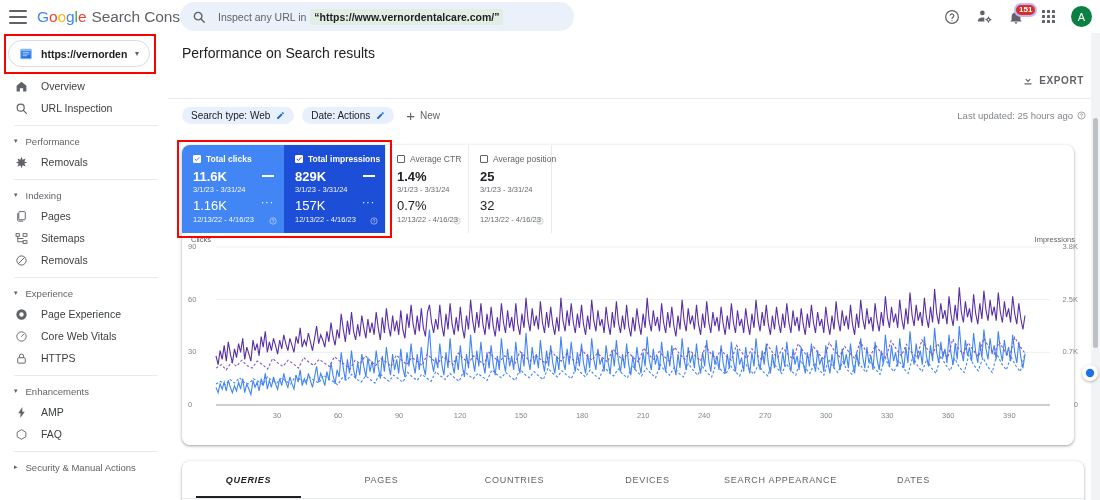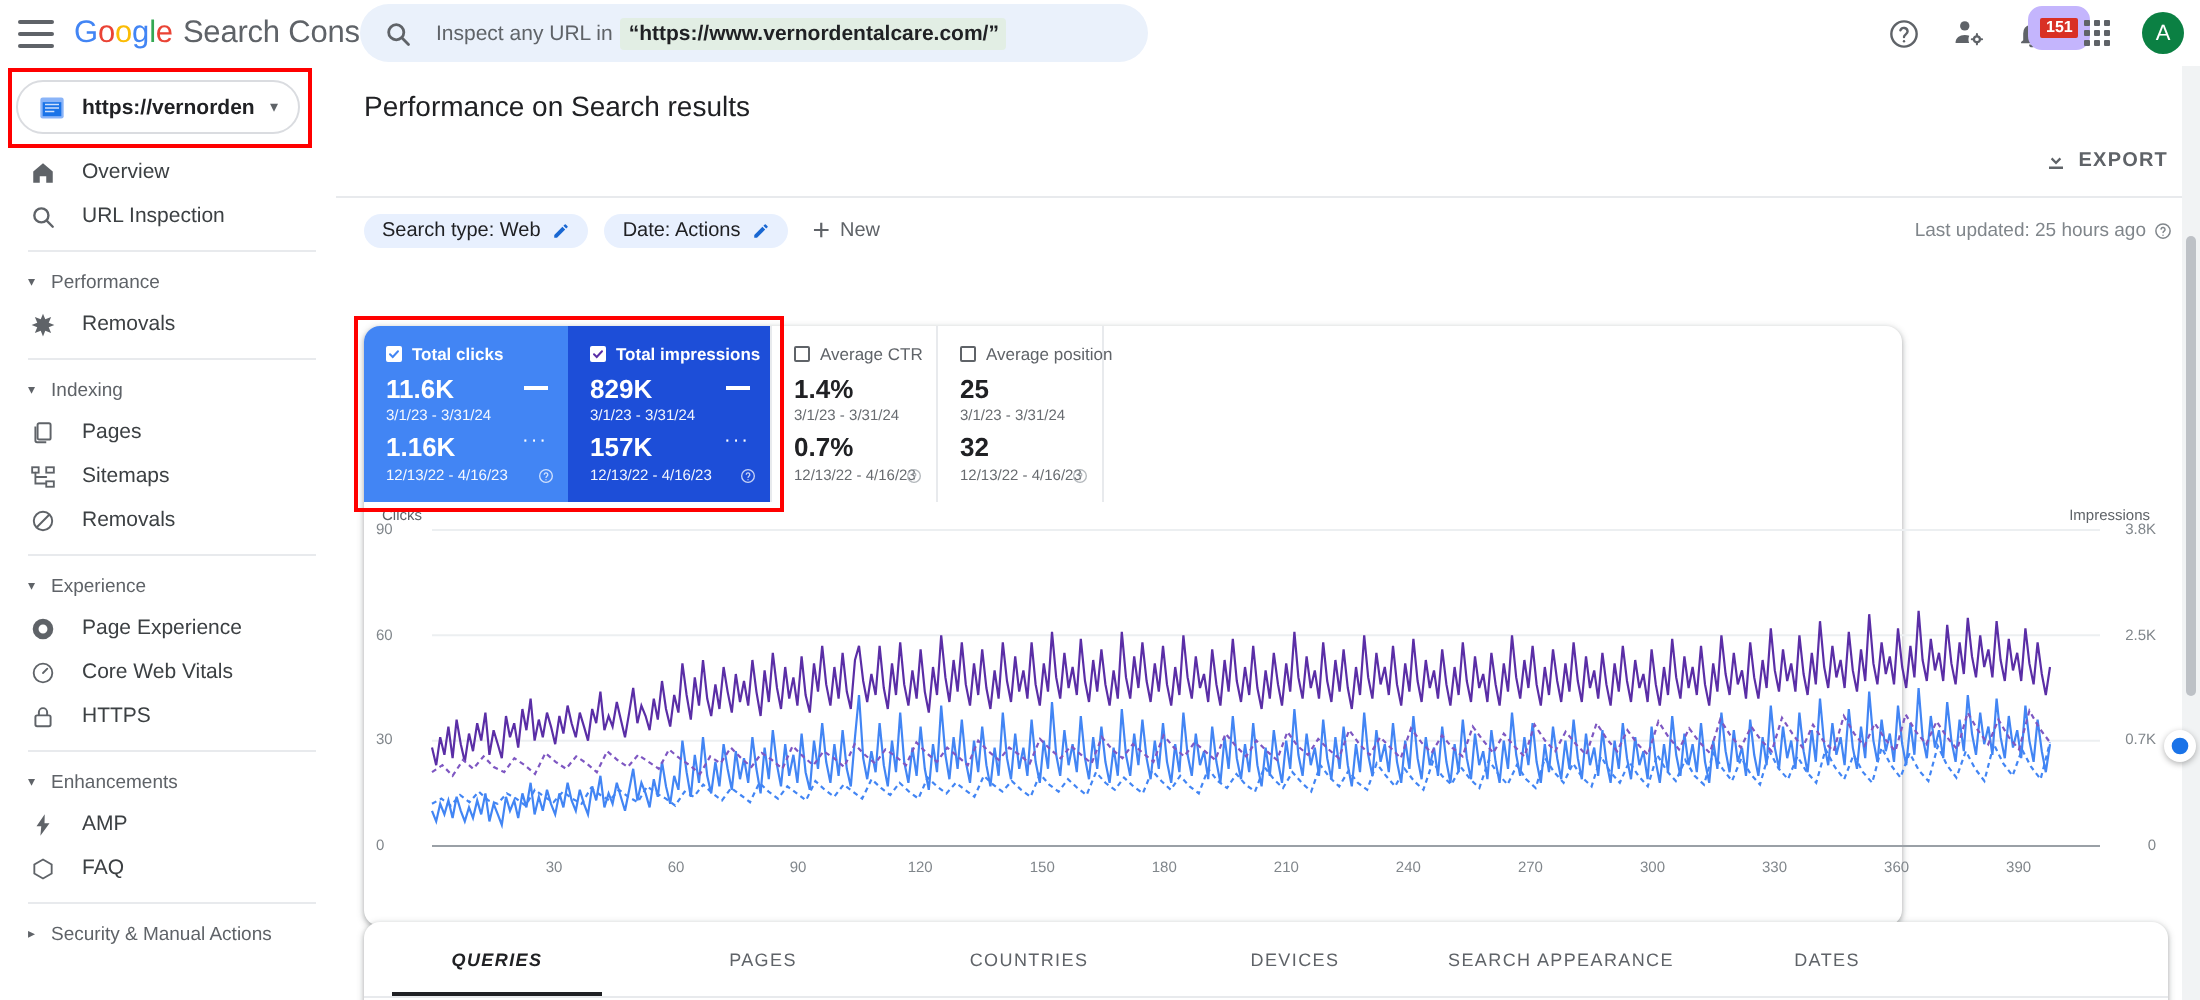--- a/index.html
+++ b/index.html
@@ -29,21 +29,21 @@
   }
   .searchbar .sicon { width:14px;height:14px;margin-right:12px; flex:none; }
   .searchbar .hint { font-size:10.5px; color:#5f6368; white-space:nowrap; }
   .searchbar .urlpill { font-size:10.5px; color:#202124; font-weight:bold; background:#e2eee4; padding:2px 4px; border-radius:2px; margin-left:4px; white-space:nowrap; }
 
   .topicons { position:absolute; right:8px; top:0; height:33px; display:flex; align-items:center; gap:14px; }
   .ticon { width:18px; height:18px; position:relative; cursor:pointer; display:flex; align-items:center; justify-content:center; }
   .badge {
     position:absolute; top:-5px; left:7px; background:#d93025; color:#fff;
     font-size:8px; font-weight:bold; border-radius:7px; padding:1px 3px; line-height:1.1;
-    min-width:15px; text-align:center; border:6px solid #c4b5fd;
+    min-width:15px; text-align:center; border:2px solid #c4b5fd;
   }
   .grid9 { display:grid; grid-template-columns:repeat(3,3px); grid-template-rows:repeat(3,3px); gap:2px; }
   .grid9 i { background:#5f6368; border-radius:0.5px; display:block; width:3px; height:3px; }
   .avatar {
     width:21px;height:21px;border-radius:50%;background:#0b8043;color:#fff;
     font-size:11px;display:flex;align-items:center;justify-content:center;font-weight:500;cursor:pointer;
   }
 
   
   .sidebar { position:absolute; left:0; top:33px; width:168px; height:467px; background:#fff; padding-top:4px; }
@@ -88,38 +88,38 @@
     display:flex; align-items:center; gap:6px; height:17px; padding:0 9px;
     background:#e8f0fe; border-radius:10px; font-size:10px; color:#202124; cursor:pointer; white-space:nowrap;
   }
   .chip svg { flex:none; }
   .newbtn { display:flex; align-items:center; gap:5px; font-size:10px; color:#5f6368; cursor:pointer; margin-left:4px; }
   .plus { font-size:15px; color:#5f6368; line-height:1; }
   .lastupd { position:absolute; right:14px; top:77px; font-size:9.5px; color:#80868b; display:flex; align-items:center; gap:4px; }
 
   
   .panel {
-    position:absolute; left:14px; top:130px; width:769px; height:300px;
+    position:absolute; left:14px; top:112px; width:892px; height:300px;
     background:#fff; border-radius:8px; box-shadow:0 1px 2px rgba(60,64,67,.3),0 1px 3px 1px rgba(60,64,67,.15);
   }
   .metrics { display:flex; height:88px; border-radius:8px 8px 0 0; overflow:hidden; }
   .mcard { position:relative; padding:9px 11px 0 11px; cursor:pointer; }
   .mcard.c1 { width:102px; background:#4285f4; color:#fff; }
   .mcard.c2 { width:102px; background:#1d4ed8; color:#fff; }
   .mcard.c3, .mcard.c4 { width:83px; background:#fff; color:#202124; border-right:1px solid #e8eaed; }
   .mcard.c2 { border-right:1px solid #e8eaed; }
   .mhead { display:flex; align-items:center; gap:5px; font-size:8.5px; font-weight:bold; white-space:nowrap; }
   .cbx { width:8px;height:8px;border:1.2px solid currentColor; border-radius:1px; display:flex;align-items:center;justify-content:center; flex:none; }
   .cbx.on { background:currentColor; }
   .cbx.on svg { display:block; }
   .cbx svg { display:none; }
   .mval { font-size:13px; font-weight:bold; margin-top:6px; line-height:1.1; }
   .mdate { font-size:7.5px; margin-top:1px; opacity:.95; white-space:nowrap; }
   .mcard.c3 .mdate, .mcard.c4 .mdate { color:#5f6368; }
-  .mval2 { font-size:13px; font-weight:bold; margin-top:5px; line-height:1.1; }
+  .mval2 { font-size:13px; font-weight:normal; margin-top:5px; line-height:1.1; }
   .dash { position:absolute; right:10px; top:30px; width:12px; height:2px; background:currentColor; }
   .dots { position:absolute; right:10px; top:53px; font-size:10px; letter-spacing:1px; line-height:1; }
   .qmark { position:absolute; right:7px; bottom:4px; opacity:.75; }
   .redbox-cards {
     position:absolute; left:-5px; top:-5px; width:215px; height:98px;
     border:2px solid #f00; pointer-events:none; z-index:6;
   }
 
   
   .chart { position:absolute; left:0; top:88px; width:902px; height:212px; }

